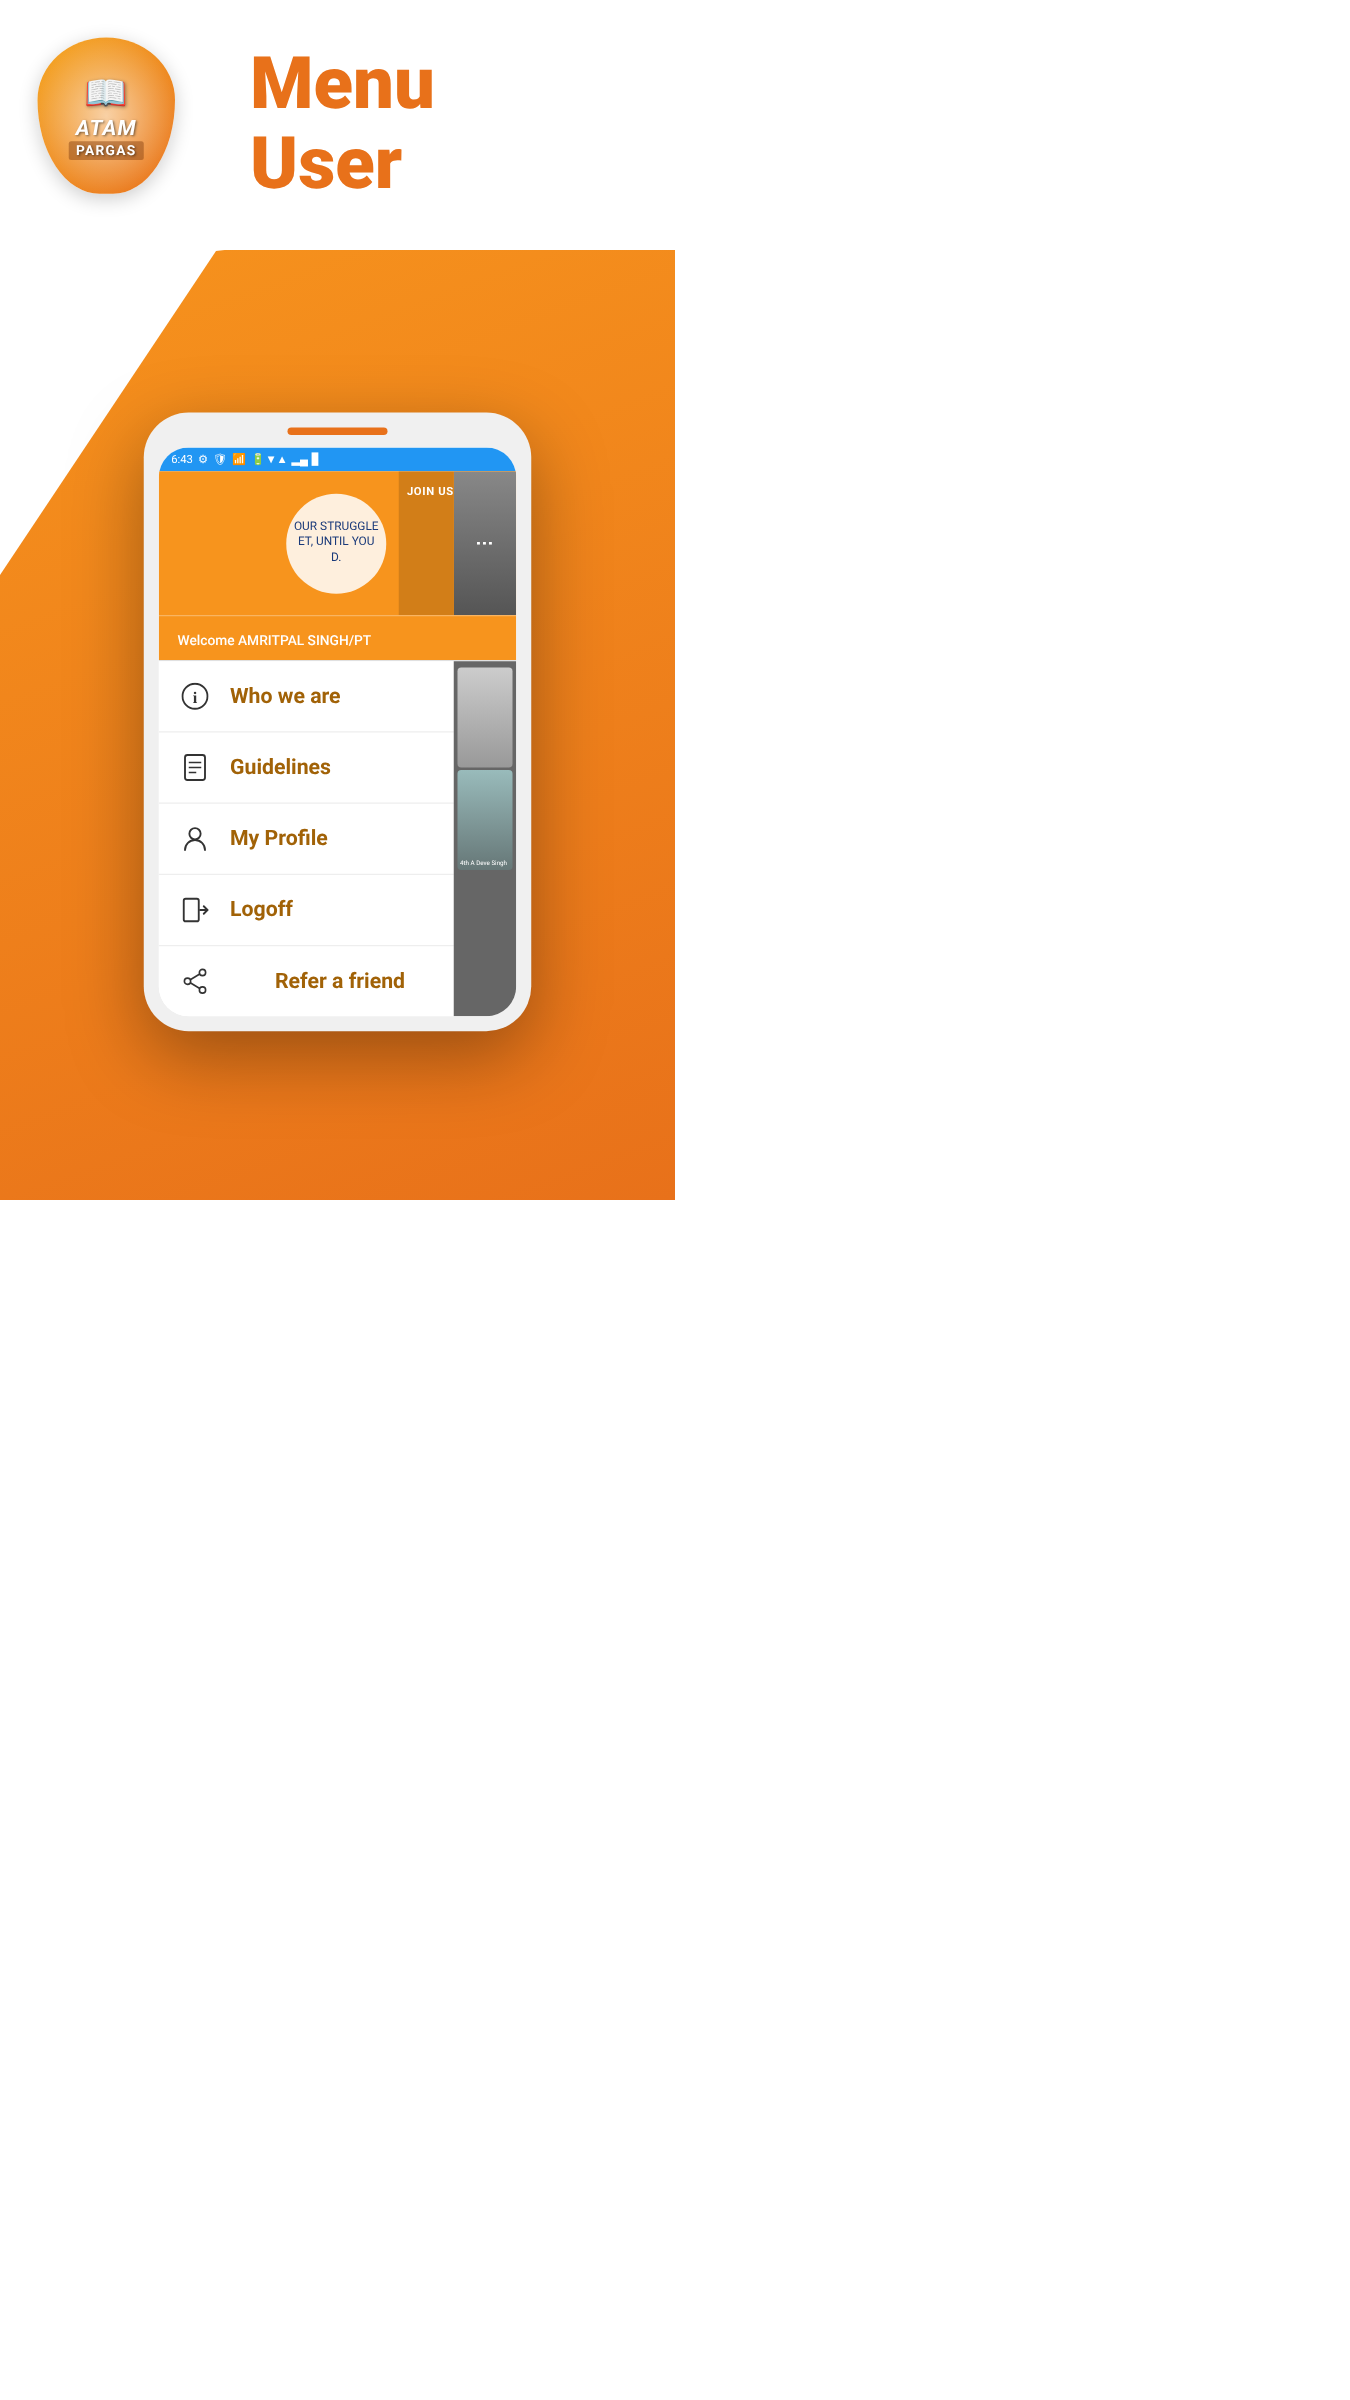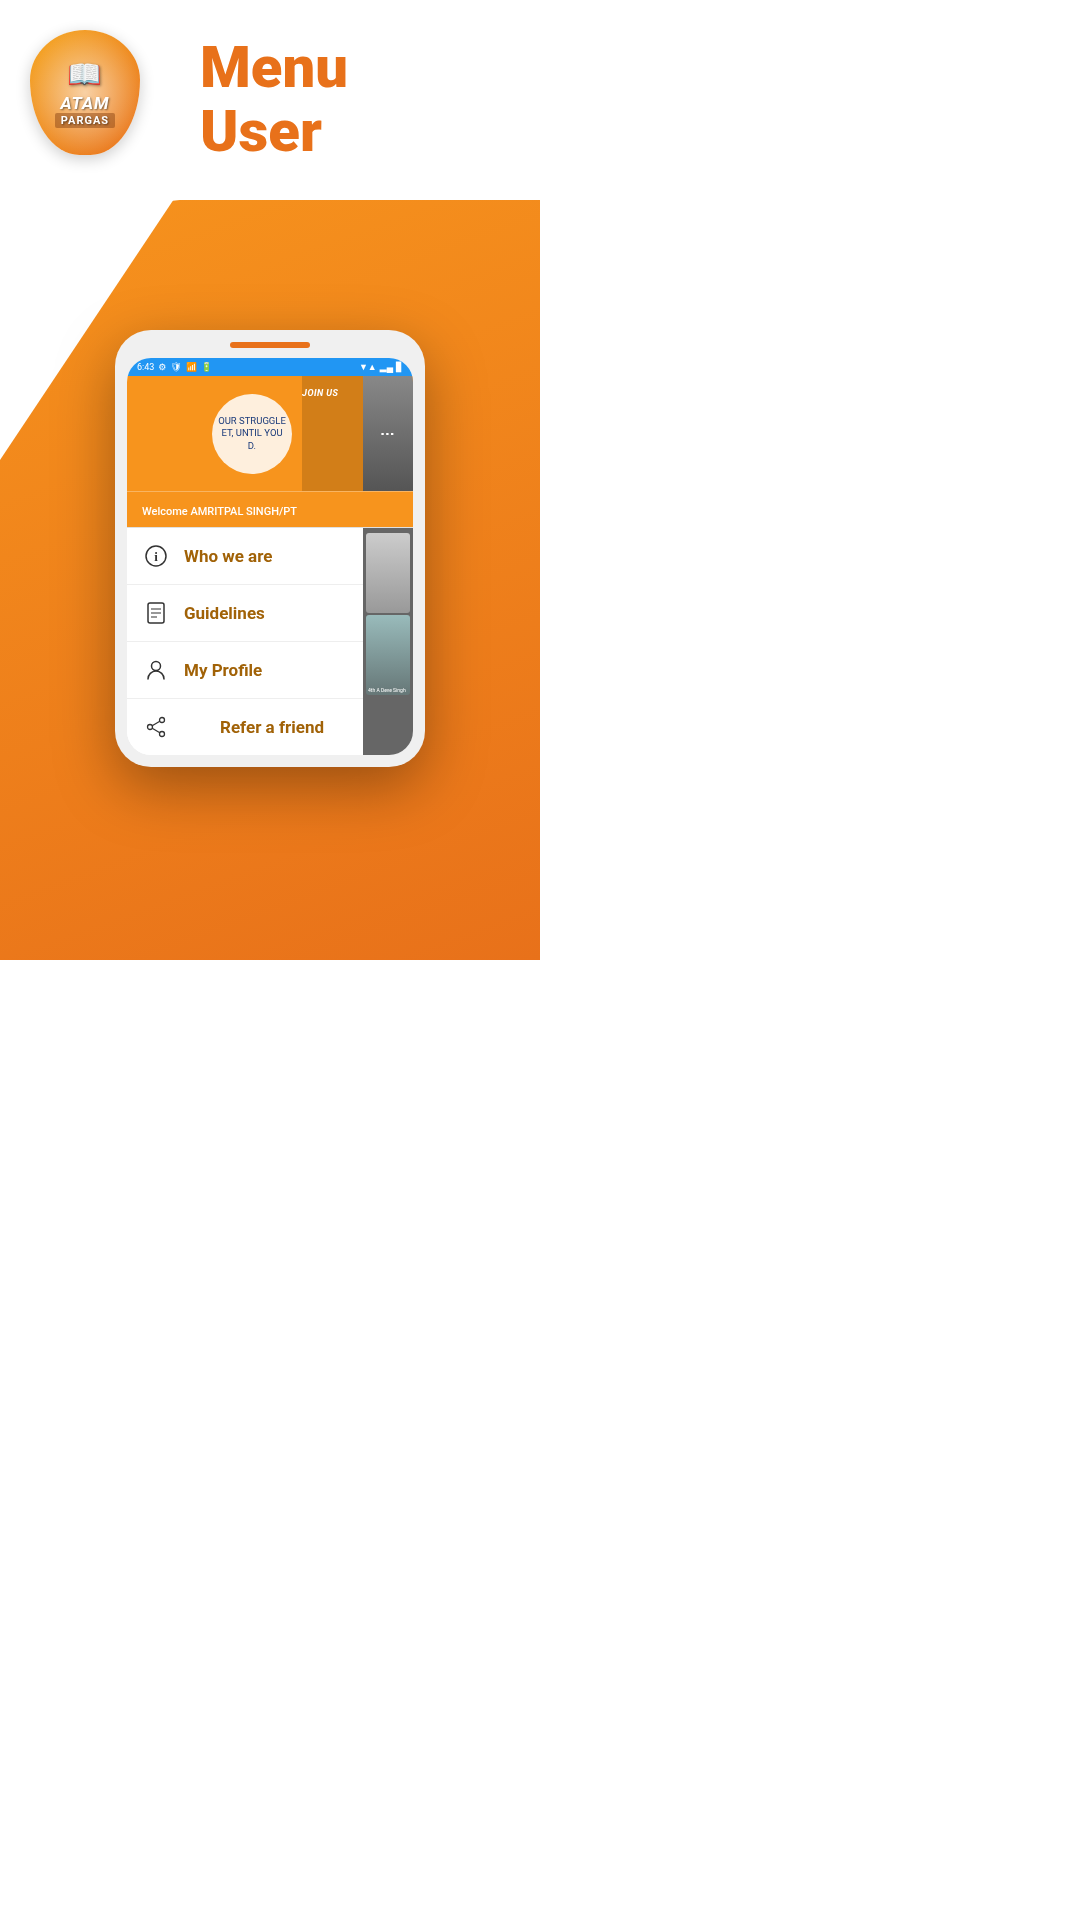--- a/index.html
+++ b/index.html
@@ -153,21 +153,20 @@
       background: #fff;
       border-radius: 24px;
       overflow: hidden;
     }
 
     
     .status-bar {
       background: #2196F3;
       padding: 4px 10px;
       display: flex;
-      justify-content: space-between;
       align-items: center;
       color: #fff;
       font-size: 9px;
     }
 
     .status-left {
       display: flex;
       align-items: center;
       gap: 4px;
     }
@@ -218,27 +217,26 @@
     .struggle-text {
       font-size: 9.5px;
       font-weight: normal;
       color: #1a3a7a;
       text-align: center;
       line-height: 1.3;
       padding: 5px;
     }
 
     .join-us-panel {
-      width: 61px;
+      width: 44px;
       background: rgba(0,0,0,0.15);
       display: flex;
       align-items: flex-start;
-      justify-content: flex-start;
+      justify-content: flex-end;
       padding-top: 12px;
-      font-style: italic;
     }
 
     .join-us-text {
       font-size: 9px;
       color: #fff;
       font-weight: bold;
       letter-spacing: 0.5px;
     }
 
     .side-panel {
@@ -455,20 +453,30 @@
             <div class="menu-item">
               <div class="menu-icon">
                 <svg width="22" height="22" viewBox="0 0 22 22" fill="none" xmlns="http://www.w3.org/2000/svg">
                   <circle cx="11" cy="7" r="4.5" stroke="#333" stroke-width="1.5" fill="none"></circle>
                   <path d="M3 20c0-4.4 3.6-8 8-8s8 3.6 8 8" stroke="#333" stroke-width="1.5" fill="none" stroke-linecap="round"></path>
                 </svg>
               </div>
               <span class="menu-label">My Profile</span>
             </div>
 
+            <div class="menu-item">
+              <div class="menu-icon">
+                <svg width="22" height="22" viewBox="0 0 22 22" fill="none" xmlns="http://www.w3.org/2000/svg">
+                  <rect x="2" y="2" width="12" height="18" rx="1.5" stroke="#333" stroke-width="1.5" fill="none"></rect>
+                  <line x1="15" y1="11" x2="21" y2="11" stroke="#333" stroke-width="1.5" stroke-linecap="round"></line>
+                  <polyline points="18,8 21,11 18,14" stroke="#333" stroke-width="1.5" fill="none" stroke-linecap="round" stroke-linejoin="round"></polyline>
+                </svg>
+              </div>
+              <span class="menu-label">Logoff</span>
+            </div>
 
             <div class="menu-item">
               <div class="menu-icon">
                 <svg width="22" height="22" viewBox="0 0 22 22" fill="none" xmlns="http://www.w3.org/2000/svg">
                   <circle cx="17" cy="4" r="2.5" stroke="#333" stroke-width="1.3" fill="none"></circle>
                   <circle cx="17" cy="18" r="2.5" stroke="#333" stroke-width="1.3" fill="none"></circle>
                   <circle cx="5" cy="11" r="2.5" stroke="#333" stroke-width="1.3" fill="none"></circle>
                   <line x1="7.2" y1="9.8" x2="14.8" y2="5.2" stroke="#333" stroke-width="1.3"></line>
                   <line x1="7.2" y1="12.2" x2="14.8" y2="16.8" stroke="#333" stroke-width="1.3"></line>
                 </svg>

